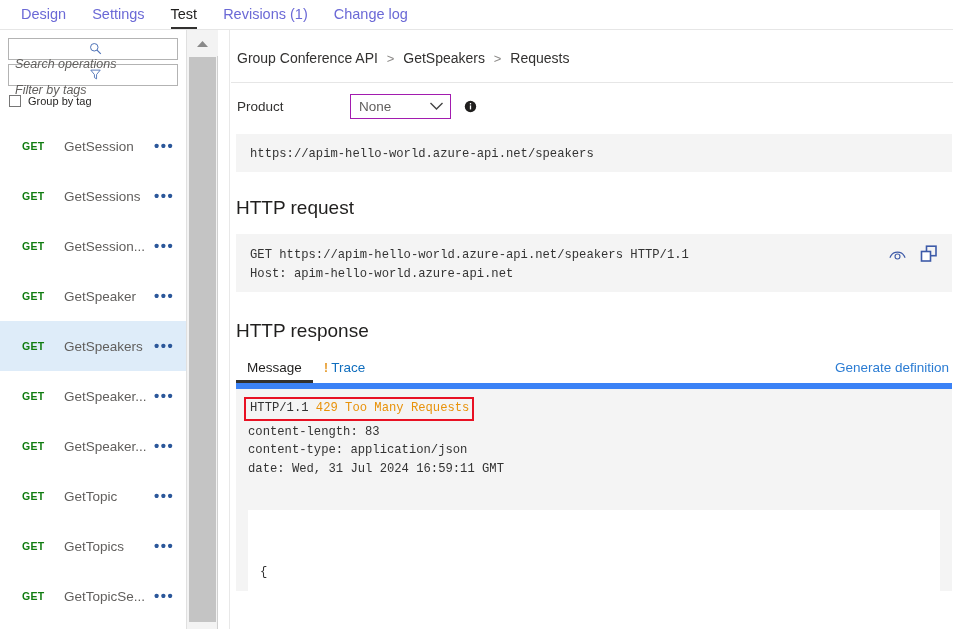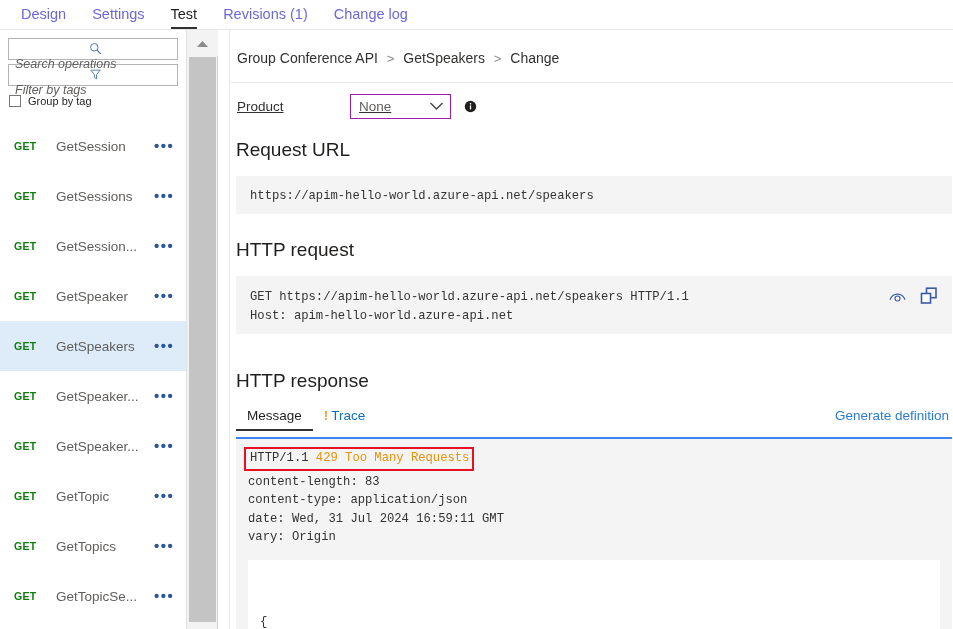--- a/index.html
+++ b/index.html
@@ -88,21 +88,21 @@
     background: #fff;
     margin-right: 7px;
     flex: 0 0 12px;
   }
 
   .oplist { margin-top: 14px; }
   .op-row {
     height: 50px;
     display: flex; align-items: center;
     cursor: pointer;
-    padding-left: 14px;
+    padding-left: 22px;
   }
   .op-row.selected { background: #deecf9; }
   .op-method {
     font-size: 10.5px;
     font-weight: bold;
     color: #107c10;
     letter-spacing: .3px;
     width: 42px;
     flex: 0 0 42px;
   }
@@ -168,21 +168,20 @@
   .breadcrumb .crumb { cursor: pointer; }
   .breadcrumb .sepchar { color: #8a8886; padding: 0 5px; font-size: 13px; }
   .bc-rule {
     margin-top: 16px;
     height: 1px; background: #e6e6e6;
     width: 722px;
   }
   .product-row {
     display: flex; align-items: center;
     padding: 11px 0 0 6px;
-    text-decoration: underline;
   }
   .product-label { font-size: 13.5px; color: #323130; width: 113px; flex: 0 0 113px; }
   .select-box {
     width: 101px; height: 25px;
     border: 1px solid #a21caf;
     display: flex; align-items: center; justify-content: space-between;
     padding: 0 6px 0 8px;
     font-size: 13.5px;
     color: #605e5c;
     background: #fff;
@@ -215,22 +214,22 @@
   .req-icons {
     position: absolute; top: 11px; right: 14px;
     display: flex; gap: 13px; align-items: center;
   }
   .req-icons > span { cursor: pointer; display: flex; }
 
   
   .resp-tabs {
     margin-left: 5px;
     width: 716px;
-    display: flex; align-items: flex-start;
-    border-bottom: 2px solid #3b82f6;
+    display: flex; align-items: center;
+    border-bottom: 6px solid #3b82f6;
     height: 31px;
     position: relative;
   }
   .rtab {
     font-size: 13.5px;
     padding: 0 11px 7px 11px;
     cursor: pointer;
     position: relative;
     color: #106ebe;
     white-space: nowrap;
@@ -392,21 +391,21 @@
 </div>
 <div class="scrollcol-edge"></div>
 
 <div class="main">
 
   <div class="breadcrumb">
     <span class="crumb">Group Conference API</span>
     <span class="sepchar">&gt;</span>
     <span class="crumb">GetSpeakers</span>
     <span class="sepchar">&gt;</span>
-    <span class="crumb">Change</span>
+    <span class="crumb">Requests</span>
   </div>
   <div class="bc-rule"></div>
 
   <div class="product-row">
     <span class="product-label">Product</span>
     <div class="select-box">
       <span>None</span>
       <span>
         <svg width="15" height="10" viewBox="0 0 15 10">
           <path d="M1.5 2 L7.5 8 L13.5 2" fill="none" stroke="#444" stroke-width="1.4"></path>
@@ -415,21 +414,20 @@
     </div>
     <span class="info-icon">
       <svg width="13" height="13" viewBox="0 0 16 16">
         <circle cx="8" cy="8" r="7" fill="#201f1e"></circle>
         <rect x="7.2" y="6.6" width="1.6" height="5" fill="#fff"></rect>
         <rect x="7.2" y="3.7" width="1.6" height="1.8" fill="#fff"></rect>
       </svg>
     </span>
   </div>
 
-  <div class="section-title" style="margin-top:20px;">Request URL</div>
   <div class="codebox" style="margin-top:15px; height:38px; padding-top:11px;">
     <span>https://apim-hello-world.azure-api.net/speakers</span>
   </div>
 
   <div class="section-title" style="margin-top:25px;">HTTP request</div>
   <div class="codebox" style="margin-top:15px; height:58px;">
     <div>GET https://apim-hello-world.azure-api.net/speakers HTTP/1.1</div>
     <div>Host: apim-hello-world.azure-api.net</div>
     <div class="req-icons">
       <span>
@@ -440,42 +438,41 @@
       </span>
       <span>
         <svg width="18" height="18" viewBox="0 0 18 18">
           <rect x="6.5" y="1.2" width="9.5" height="9.5" fill="none" stroke="#3d5aa8" stroke-width="1.6"></rect>
           <rect x="1.5" y="6.5" width="9" height="9.5" fill="#ffffff" stroke="#3d5aa8" stroke-width="1.6"></rect>
         </svg>
       </span>
     </div>
   </div>
 
-  <div class="section-title" style="margin-top:36px;">HTTP response</div>
+  <div class="section-title" style="margin-top:28px;">HTTP response</div>
 
   <div class="resp-tabs" style="margin-top:16px;">
     <div class="rtab active">
       <span>Message</span>
     </div>
     <div class="rtab">
       <span class="bang">!</span><span>Trace</span>
     </div>
     <div class="gen-def">Generate definition</div>
   </div>
 
   <div class="resp-panel">
     <div class="status-line">
       <span>HTTP/1.1</span>
       <span class="status-code">429 Too Many Requests</span>
     </div>
     <div class="hdr-lines">
       <div>content-length: 83</div>
       <div>content-type: application/json</div>
       <div>date: Wed, 31 Jul 2024 16:59:11 GMT</div>
-      <div>vary: Origin</div>
     </div>
 
     <div class="body-box">
       <div>{</div>
       
       
       
     </div>
   </div>
 

